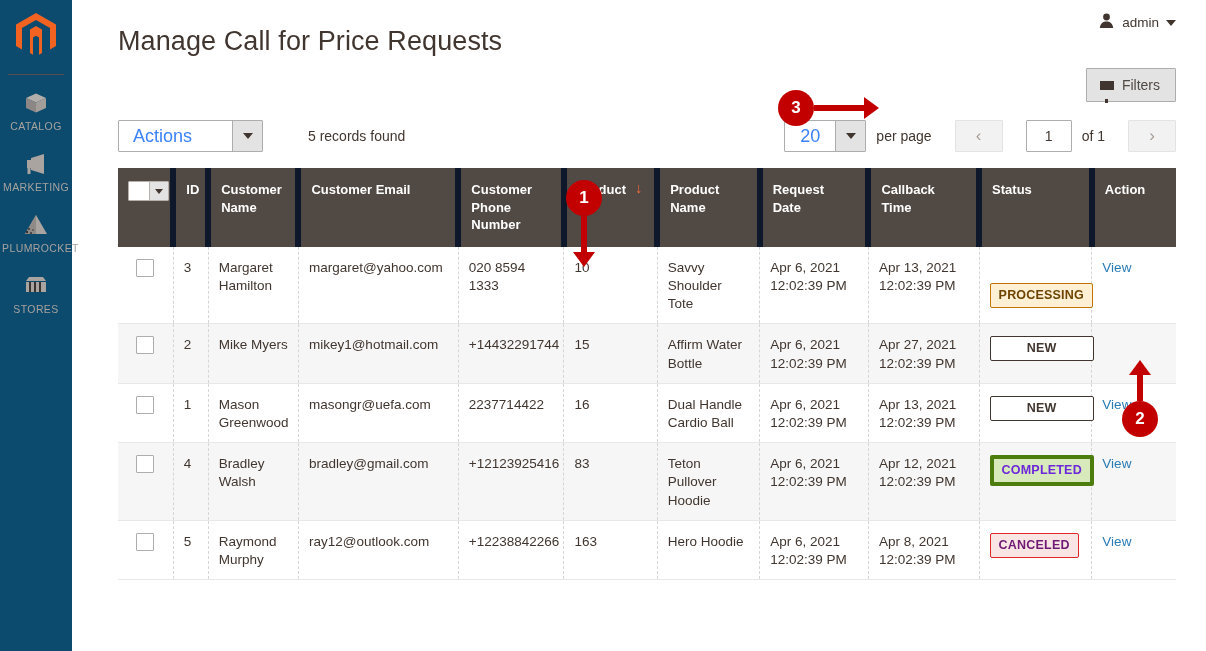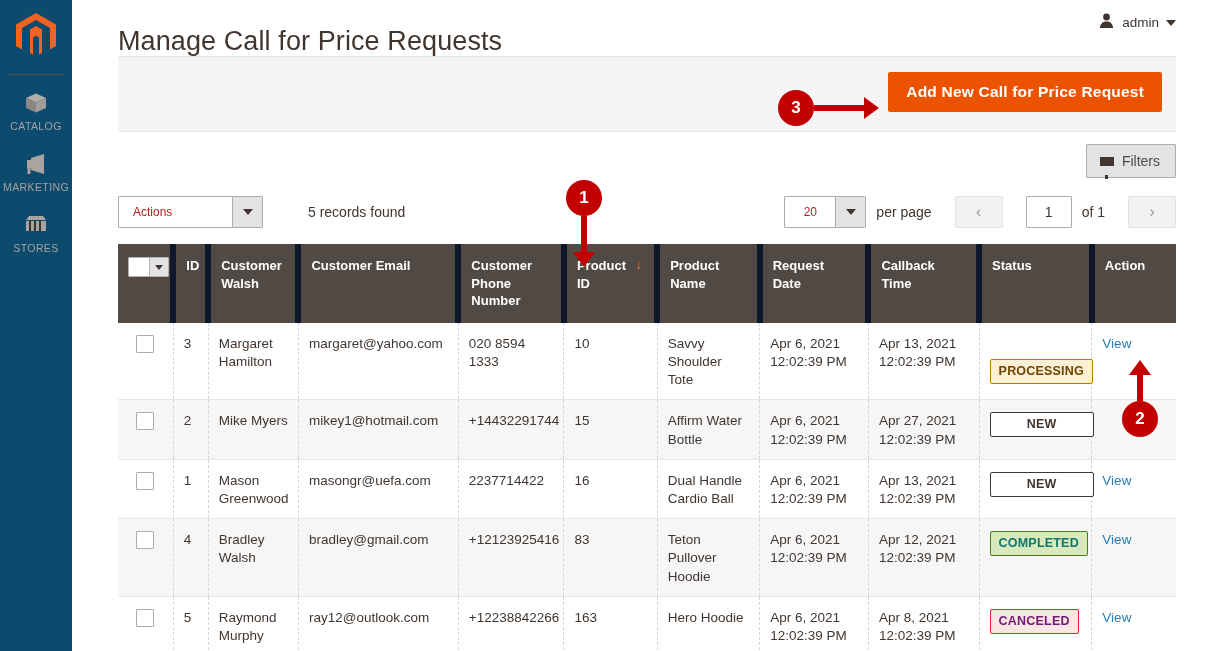--- a/index.html
+++ b/index.html
@@ -131,21 +131,21 @@
   }
   .sel-box {
     display: inline-flex; align-items: stretch;
     border: 1px solid #adadad; border-radius: 1px;
     background: #fff; height: 32px;
     vertical-align: middle;
   }
   .sel-box .sel-val {
     display: flex; align-items: center;
     padding: 0 16px 0 14px;
-    font-size: 12px; color: #b91c1c;
+    font-size: 18px; color: #3b82f6;
   }
   .sel-box .sel-arrow {
     width: 30px;
     background: #e3e3e3;
     border-left: 1px solid #adadad;
     display: flex; align-items: center; justify-content: center;
   }
   #actions-select { position: absolute; left: 0; top: 4px; width: 145px; }
   #actions-select .sel-val { flex: 1; }
   #records-found {
@@ -257,21 +257,21 @@
   .badge {
     display: inline-block;
     font-size: 12.5px; font-weight: bold;
     padding: 3px 8px 3px 8px;
     border-radius: 2px;
     letter-spacing: .2px;
     text-align: center;
   }
   .badge-processing { background: #fdf0d5; border: 1px solid #c07600; color: #6f4400; margin-top: 24px; }
   .badge-new { background: #ffffff; border: 1px solid #41362f; color: #41362f; width: 104px; }
-  .badge-completed { background: #d8eabb; border: 1px solid #4d7c0f; color: #0f766e; }
+  .badge-completed { background: #d8eabb; border: 4px solid #4d7c0f; color: #6d28d9; }
   .badge-canceled { background: #fae5e5; border: 1px solid #e22626; color: #701a75; }
 
   
   .ann { position: absolute; z-index: 40; }
   .ann-bubble {
     width: 36px; height: 36px; border-radius: 50%;
     background: #c30000;
     color: #fff;
     font-size: 17px; font-weight: bold;
     display: flex; align-items: center; justify-content: center;
@@ -334,20 +334,33 @@
     <div class="nav-ico">
       <svg width="26" height="24" viewBox="0 0 26 24">
         <path d="M4 8 L4 16 L8 16 L8 8 Z" fill="#a9a4a0"></path>
         <path d="M8 6 L21 2 L21 22 L8 18 Z" fill="#a9a4a0"></path>
         <rect x="4.5" y="16" width="3" height="6" fill="#a9a4a0"></rect>
       </svg>
     </div>
     <div class="nav-label">MARKETING</div>
   </div>
 
+  <div class="nav-item">
+    <div class="nav-ico">
+      <svg width="28" height="24" viewBox="0 0 28 24">
+        <polygon points="14,2 25,21 3,21" fill="#a9a4a0"></polygon>
+        <polygon points="14,2 14,21 3,21" fill="#8f8a86"></polygon>
+        <circle cx="5" cy="19" r="1.2" fill="#373330"></circle>
+        <circle cx="9" cy="20" r="1" fill="#373330"></circle>
+        <circle cx="7" cy="16" r="1" fill="#373330"></circle>
+        <circle cx="11" cy="17" r=".8" fill="#373330"></circle>
+      </svg>
+    </div>
+    <div class="nav-label">PLUMROCKET</div>
+  </div>
 
   <div class="nav-item">
     <div class="nav-ico">
       <svg width="26" height="22" viewBox="0 0 26 22">
         <path d="M3 6 L6 2 L20 2 L23 6 Z" fill="#a9a4a0"></path>
         <rect x="3" y="7" width="20" height="10" fill="#a9a4a0"></rect>
         <rect x="6" y="7" width="2" height="10" fill="#373330"></rect>
         <rect x="11" y="7" width="2" height="10" fill="#373330"></rect>
         <rect x="16" y="7" width="2" height="10" fill="#373330"></rect>
       </svg>
@@ -366,23 +379,20 @@
         <svg width="17" height="17" viewBox="0 0 17 17">
           <circle cx="8.5" cy="5" r="3.4" fill="#41362f"></circle>
           <path d="M1.8 16 C2.3 11.3 5.2 9.4 8.5 9.4 C11.8 9.4 14.7 11.3 15.2 16 Z" fill="#41362f"></path>
         </svg>
       </span>
       <span id="admin-name">admin</span>
       <span class="caret-dn"></span>
     </div>
   </div>
 
-  <div id="actionbar">
-    <button id="add-btn">Add New Call for Price Request</button>
-  </div>
 
   <div id="filters-row">
     <div id="filters-btn">
       <span class="funnel"></span>
       <span>Filters</span>
     </div>
   </div>
 
   <div id="toolbar">
     <div class="sel-box" id="actions-select">
@@ -418,21 +428,21 @@
         <tr>
           <th class="col-chk">
             <span class="mass-chk-group">
               <span class="mass-chk-box"></span>
               <span class="mass-chk-arrow">
                 <span style="width:0;height:0;border-left:4px solid transparent;border-right:4px solid transparent;border-top:5px solid #41362f;display:inline-block"></span>
               </span>
             </span>
           </th>
           <th class="col-id">ID</th>
-          <th class="col-cname">Customer Walsh</th>
+          <th class="col-cname">Customer Name</th>
           <th class="col-cemail">Customer Email</th>
           <th class="col-cphone">Customer Phone Number</th>
           <th class="col-pid">
             <span class="sort-wrap">
               <span>Product ID</span>
               <span class="sort-arrow">↓</span>
             </span>
           </th>
           <th class="col-pname">Product Name</th>
           <th class="col-rdate">Request Date</th>

